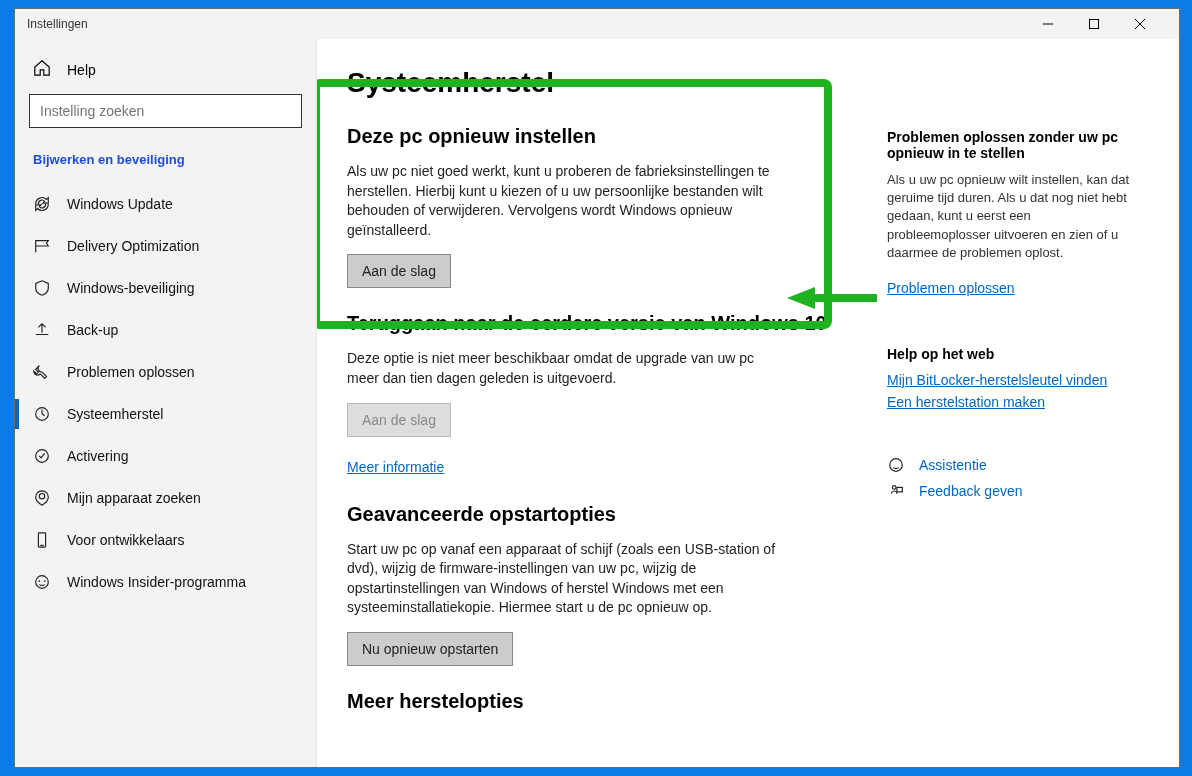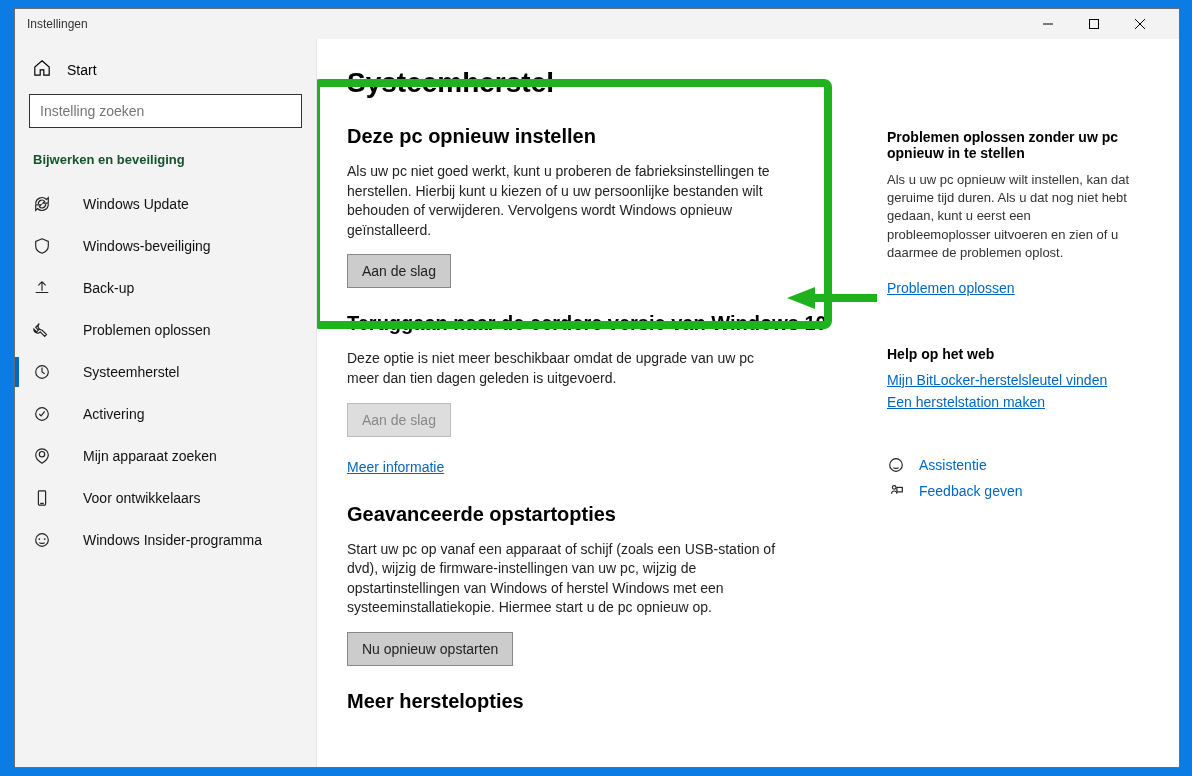--- a/index.html
+++ b/index.html
@@ -21,24 +21,24 @@
     padding: 10px 0; display: flex; flex-direction: column;
   }
   .home-row {
     display: flex; align-items: center; gap: 16px; padding: 10px 18px; font-size: 14px; color: #000;
   }
   .search-wrap { padding: 4px 14px 18px; }
   .search {
     width: 100%; height: 34px; border: 1px solid #333; background: #fff;
     padding: 8px 10px; font-size: 14px; color: #666;
   }
-  .group-title { padding: 6px 18px 16px; font-size: 13px; font-weight: 600; color: #14532d; }
+  .group-title { padding: 6px 18px 16px; font-size: 13px; font-weight: 600; color: #1d4ed8; }
   .nav { display: flex; flex-direction: column; }
   .nav-item {
-    display: flex; align-items: center; gap: 32px; padding: 12px 18px;
+    display: flex; align-items: center; gap: 16px; padding: 12px 18px;
     font-size: 14px; color: #111; position: relative;
   }
   .nav-item .icon { width: 18px; height: 18px; display: flex; align-items: center; justify-content: center; }
   .nav-item.active::before {
     content: ""; position: absolute; left: 0; top: 6px; bottom: 6px; width: 4px; background: #0067c0;
   }
   .main { flex: 1; display: flex; overflow: hidden; }
   .content { width: 560px; padding: 28px 30px; overflow-y: auto; position: relative; }
   .highlight-box {
     position: absolute; top: 40px; left: -5px; width: 520px; height: 250px;
@@ -92,35 +92,43 @@
   </div>
 
   <div class="body">
     <div class="sidebar">
       <div class="home-row">
         <span class="icon">
           <svg width="18" height="18" viewBox="0 0 20 20">
               <path d="M10 2 L18 9 L18 18 L12 18 L12 12 L8 12 L8 18 L2 18 L2 9 Z" fill="none" stroke="#000" stroke-width="1.3"></path>
             </svg>
         </span>
-        <span>Start</span>
+        <span>Help</span>
       </div>
       <div class="search-wrap">
         <input class="search" type="text" placeholder="Instelling zoeken" style="">
       </div>
       <div class="group-title">Bijwerken en beveiliging</div>
       <div class="nav" id="nav">
           <div class="nav-item">
             <span class="icon">
               <svg width="18" height="18" viewBox="0 0 20 20">
                 <path d="M3 10a7 7 0 0 1 12-5l2-2v6h-6l2-2a4 4 0 0 0-7 3" stroke="#222" stroke-width="1.3" fill="none"></path>
                 <path d="M17 10a7 7 0 0 1-12 5l-2 2v-6h6l-2 2a4 4 0 0 0 7-3" stroke="#222" stroke-width="1.3" fill="none"></path>
               </svg>
             </span>
                  <span>Windows Update</span>
+          </div>
+          <div class="nav-item">
+            <span class="icon">
+              <svg width="18" height="18" viewBox="0 0 20 20">
+                <path d="M3 4h14l-2 3 2 3H3z M3 4v13" stroke="#222" stroke-width="1.3" fill="none"></path>
+              </svg>
+            </span>
+                 <span>Delivery Optimization</span>
           </div>
           <div class="nav-item">
             <span class="icon">
               <svg width="18" height="18" viewBox="0 0 20 20">
                 <path d="M10 2l7 3v5c0 5-4 7-7 8-3-1-7-3-7-8V5z" stroke="#222" stroke-width="1.3" fill="none"></path>
               </svg>
             </span>
                  <span>Windows-beveiliging</span>
           </div>
           <div class="nav-item">

